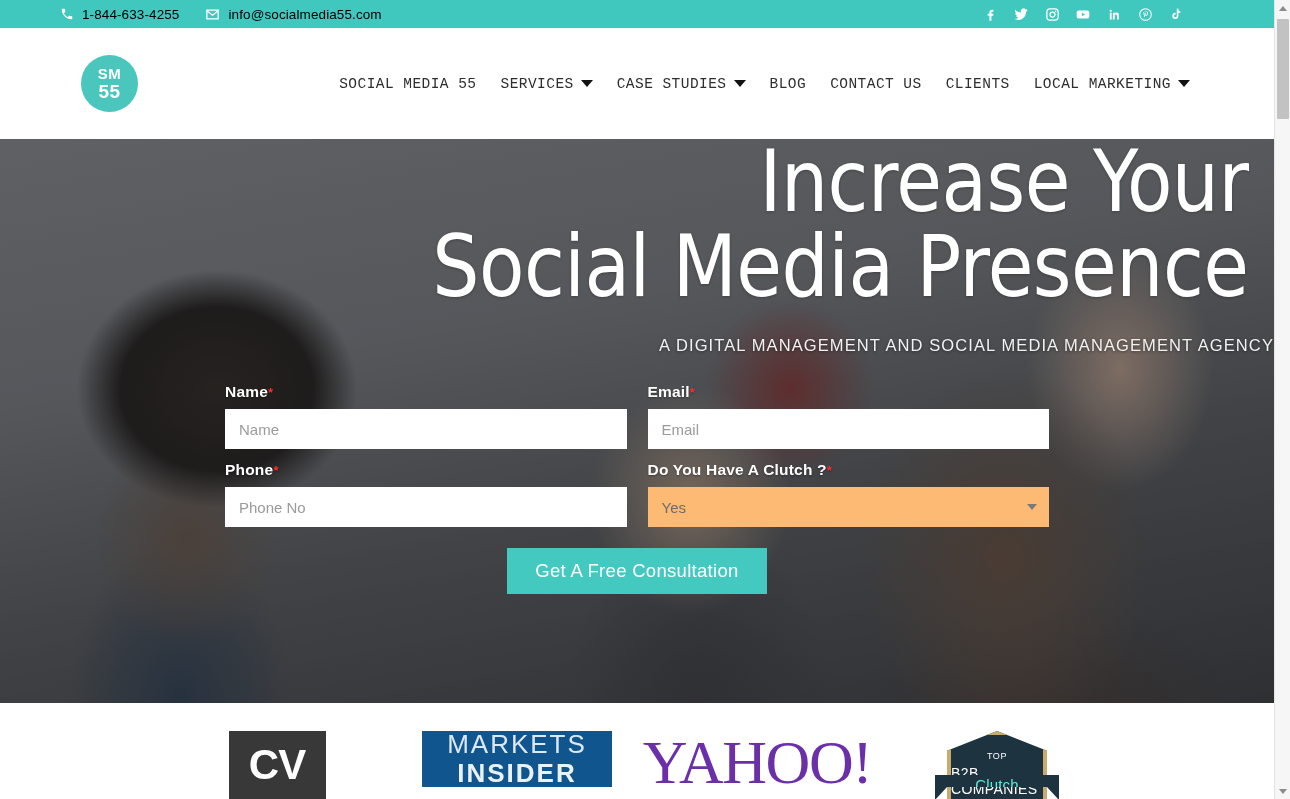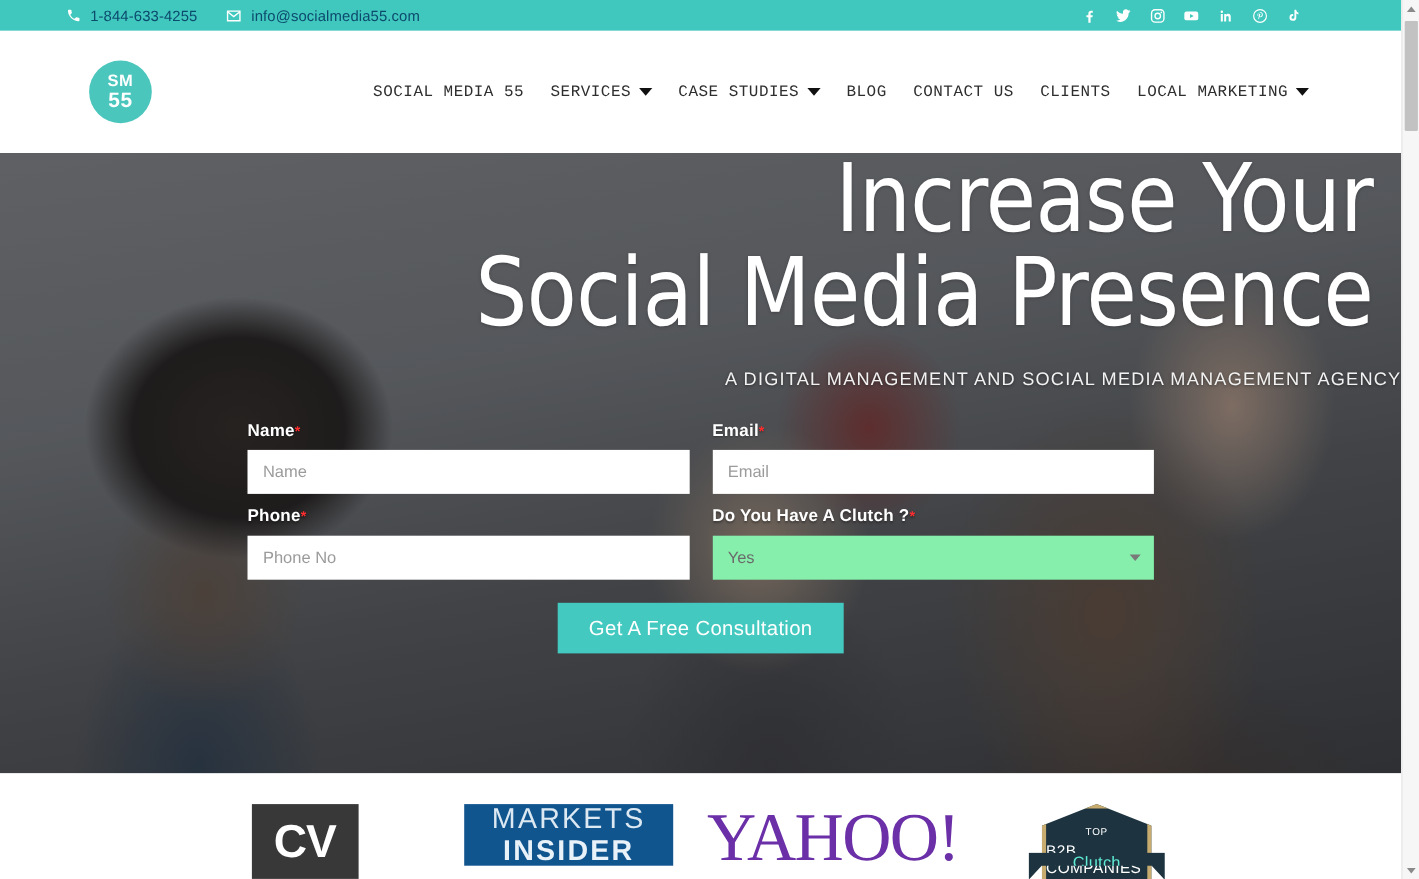--- a/index.html
+++ b/index.html
@@ -34,21 +34,21 @@
   .topbar-left {
     display: flex;
     align-items: center;
     gap: 26px;
     margin-left: 60px;
   }
   .tb-item {
     display: flex;
     align-items: center;
     gap: 8px;
-    color: #0c4a6e;
+    color: #000000;
     font-size: 13.5px;
     letter-spacing: .1px;
     white-space: nowrap;
   }
   .tb-item svg { display: block; }
   .topbar-right {
     margin-left: auto;
     display: flex;
     align-items: center;
     gap: 15px;
@@ -201,21 +201,21 @@
     color: #444;
     font-family: "Liberation Sans", sans-serif;
     outline: none;
   }
   .finput::placeholder { color: #9b9b9b; }
   .fselect-wrap { position: relative; }
   .fselect {
     width: 100%;
     height: 40px;
     border: 0;
-    background: #86efac;
+    background: #fdba74;
     padding: 0 30px 0 14px;
     font-size: 15px;
     color: #6b6b6b;
     font-family: "Liberation Sans", sans-serif;
     appearance: none;
     -webkit-appearance: none;
     outline: none;
   }
   .sel-caret {
     position: absolute;

